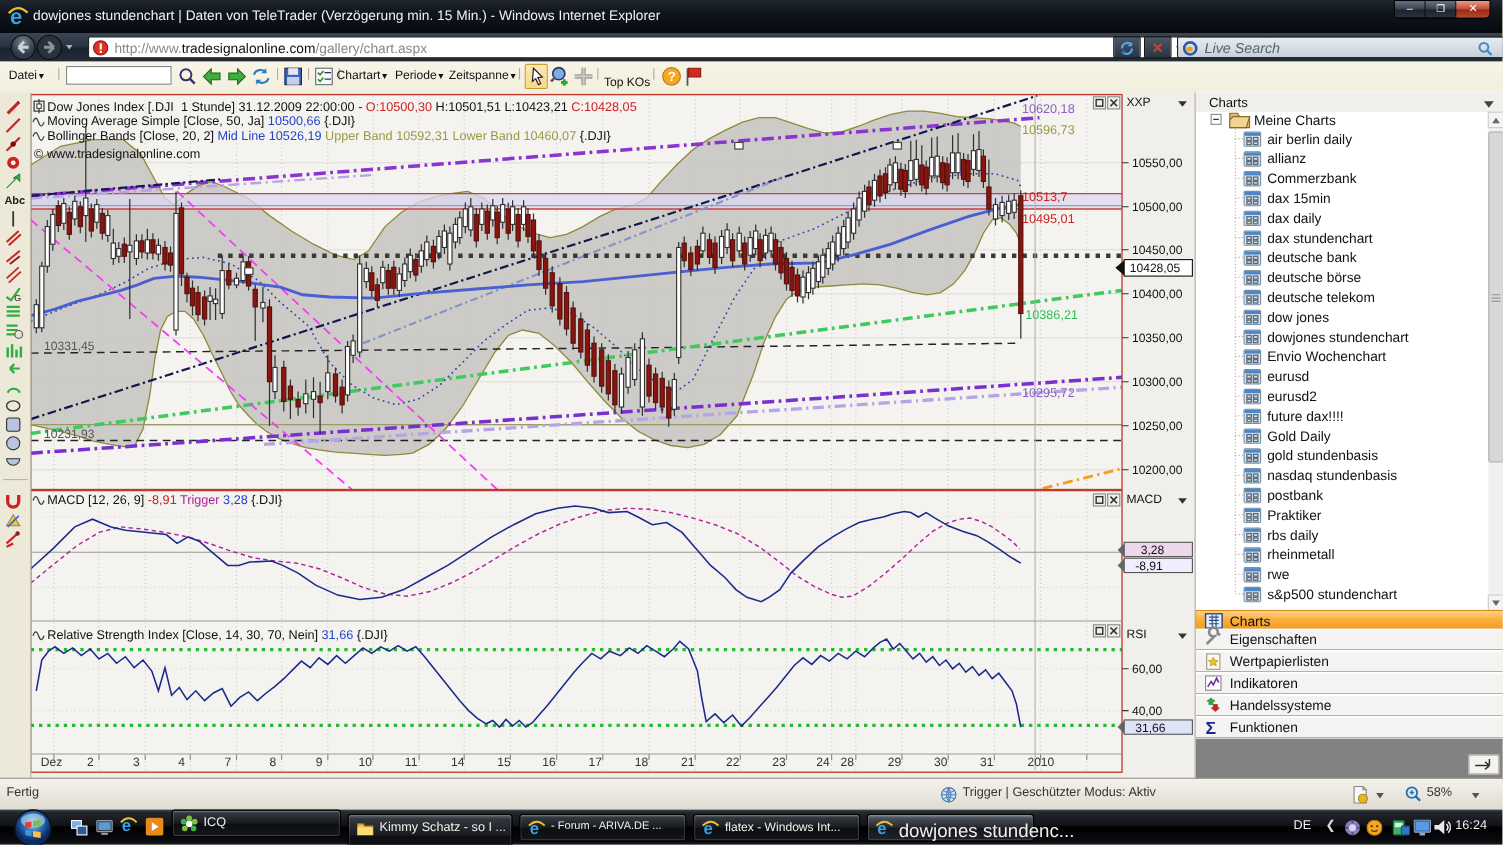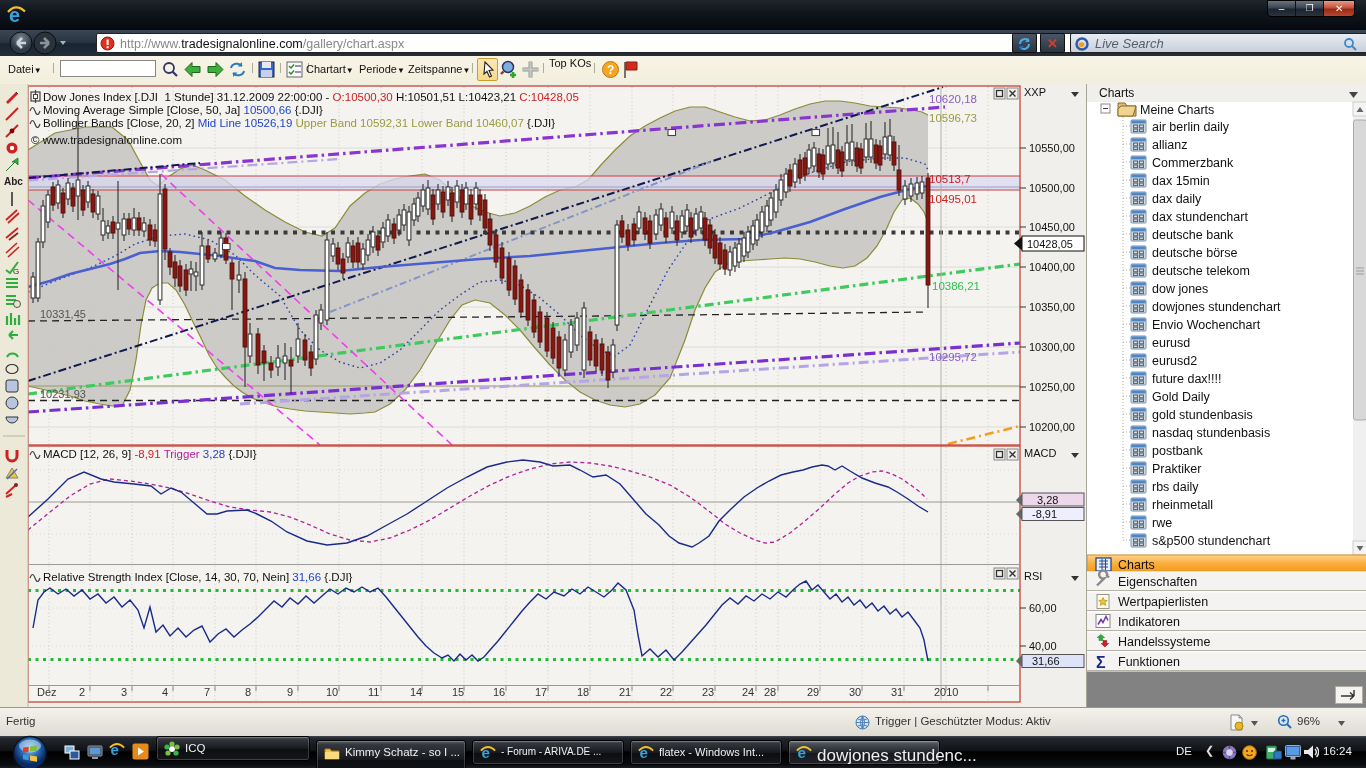--- a/index.html
+++ b/index.html
@@ -3,41 +3,42 @@
 *{margin:0;padding:0;box-sizing:border-box}
 body{font-family:"Liberation Sans",sans-serif;width:1366px;height:768px;overflow:hidden;position:relative;background:#ece9d8}
 svg text{font-family:"Liberation Sans",sans-serif}
 </style></head>
 <body>
 <div style="position:absolute;left:0;top:0;width:1366px;height:30px;background:linear-gradient(#20262e,#10151c 40%,#060a10)">
 <svg style="position:absolute;left:6px;top:5px" width="20" height="20" viewBox="0 0 20 20">
       <text x="3" y="17" font-size="20" font-weight="bold" fill="#35a3e0" font-family="Liberation Sans">e</text>
       <path d="M2,7 q8,-9 17,-0.5" fill="none" stroke="#f0c030" stroke-width="2.2"></path>
     </svg>
+<span style="position:absolute;left:30px;top:7px;color:#f0f2f5;font-size:12.5px">dowjones stundenchart | Daten von TeleTrader (Verzögerung min. 15 Min.) - Windows Internet Explorer</span>
 <div style="position:absolute;left:1267px;top:0px;width:88px;height:17px;border:1px solid #000;border-radius:0 0 4px 4px;background:linear-gradient(#6a7482,#3a434f 45%,#1c242e 55%,#2a333e);display:flex">
 <div style="flex:1;color:#fff;text-align:center;font-size:10px;line-height:15px;border-right:1px solid #111">–</div>
 <div style="flex:1;color:#fff;text-align:center;font-size:9px;line-height:15px;border-right:1px solid #111">❐</div>
 <div style="flex:1.1;color:#fff;text-align:center;font-size:10px;line-height:15px;background:linear-gradient(#e89a8a,#c4533a 45%,#9a2a16 55%,#b8472e);border-radius:0 0 4px 0">✕</div>
 </div>
   </div>
 <div style="position:absolute;left:0;top:30px;width:1366px;height:26px;background:linear-gradient(#3a4654,#2a3542 45%,#1a2430 55%,#232e3a)">
 <svg style="position:absolute;left:4px;top:1px" width="62" height="24" viewBox="0 0 62 24">
 <circle cx="17" cy="12" r="11" fill="url(#bg1)" stroke="#0a0e14" stroke-width="1"></circle>
 <circle cx="41" cy="12" r="11" fill="#2a323c" stroke="#0a0e14" stroke-width="1"></circle>
 <defs>
         <radialGradient id="bg1" cx="0.5" cy="0.3">
           <stop offset="0" stop-color="#7a8694"></stop>
           <stop offset="1" stop-color="#303a46"></stop>
         </radialGradient>
       </defs>
 <path d="M22,12 L13,12 m0,0 l5,-5 m-5,5 l5,5" stroke="#cdd4dc" stroke-width="2.6" fill="none"></path>
 <path d="M36,12 L45,12 m0,0 l-5,-5 m5,5 l-5,5" stroke="#8a929c" stroke-width="2.6" fill="none"></path>
 <path d="M56,10 l6,0 l-3,4 z" fill="#aab2bc"></path>
 </svg>
-<div style="position:absolute;left:96px;top:3px;width:1002px;height:20px;background:#fff;border:1px solid #222;border-radius:2px">
+<div style="position:absolute;left:80px;top:3px;width:1002px;height:20px;background:#fff;border:1px solid #222;border-radius:2px">
 <svg style="position:absolute;left:3px;top:2px" width="15" height="15" viewBox="0 0 15 15">
         <circle cx="7.5" cy="7.5" r="6.5" fill="#e03020" stroke="#901810"></circle>
         <rect x="6.6" y="3.5" width="2" height="5.5" fill="#fff"></rect>
         <rect x="6.6" y="10.2" width="2" height="2" fill="#fff"></rect>
       </svg>
 <span style="position:absolute;left:23px;top:3px;font-size:12.5px;color:#888">http://www.<span style="color:#111">tradesignalonline.com</span>/gallery/chart.aspx</span>
 <svg style="position:absolute;right:3px;top:7px" width="10" height="8" viewBox="0 0 10 8">
         <path d="M1,1 l8,0 l-4,5 z" fill="#555"></path>
       </svg>
 </div>
@@ -110,21 +111,21 @@
 <svg style="position:absolute;left:500px;top:4px" width="19" height="19" viewBox="0 0 19 19">
       <circle cx="8" cy="7" r="5.5" fill="#7ab0e0" stroke="#336" stroke-width="1.5"></circle>
       <line x1="3.5" y1="11.5" x2="1" y2="14" stroke="#993322" stroke-width="2.4"></line>
       <path d="M13,12 v6 M10,15 h6" stroke="#2aa82a" stroke-width="2.6"></path>
     </svg>
 <svg style="position:absolute;left:521px;top:4px" width="19" height="19" viewBox="0 0 19 19">
       <path d="M9.5,1.5 v16 M1.5,9.5 h16" stroke="#9a9a96" stroke-width="4"></path>
       <path d="M9.5,1.5 v16 M1.5,9.5 h16" stroke="#c8c8c4" stroke-width="2"></path>
     </svg>
 <span style="position:absolute;left:542px;top:5px;color:#a8a492">|</span>
-<span style="position:absolute;left:549px;top:1px">Top KOs</span>
+<span style="position:absolute;left:549px;top:13px">Top KOs</span>
 <span style="position:absolute;left:593px;top:5px;color:#a8a492">|</span>
 <svg style="position:absolute;left:601px;top:4px" width="19" height="19" viewBox="0 0 19 19">
       <circle cx="9.5" cy="9.5" r="8" fill="#f5a623" stroke="#b87a10"></circle>
       <text x="6" y="14" font-size="12" font-weight="bold" fill="#fff">?</text>
     </svg>
 <svg style="position:absolute;left:622px;top:4px" width="17" height="19" viewBox="0 0 17 19">
       <line x1="3" y1="2" x2="3" y2="18" stroke="#555" stroke-width="1.6"></line>
       <path d="M4,2 h11 v8 h-11 z" fill="#d42a1e" stroke="#8a1a10"></path>
     </svg>
 </div>
@@ -913,21 +914,21 @@
       <circle cx="11" cy="12" r="4" fill="#e8b820" stroke="#a8881a"></circle>
     </svg>
 <svg style="position:absolute;left:1250px;top:12px" width="9" height="7" viewBox="0 0 9 7">
       <path d="M1,1 l7,0 l-3.5,5 z" fill="#555"></path>
     </svg>
 <svg style="position:absolute;left:1277px;top:6px" width="16" height="16" viewBox="0 0 16 16">
       <circle cx="6.5" cy="6.5" r="4.8" fill="#d8eaf8" stroke="#2a6ab0" stroke-width="1.6"></circle>
       <line x1="10" y1="10" x2="14" y2="14" stroke="#2a6ab0" stroke-width="2"></line>
       <path d="M6.5,4.5 v4 M4.5,6.5 h4" stroke="#2a6ab0" stroke-width="1.3"></path>
     </svg>
-<span style="position:absolute;left:1297px;top:7px">96%</span>
+<span style="position:absolute;left:1297px;top:7px">58%</span>
 <svg style="position:absolute;left:1337px;top:12px" width="9" height="7" viewBox="0 0 9 7">
       <path d="M1,1 l7,0 l-3.5,5 z" fill="#555"></path>
     </svg>
 </div>
 <div style="position:absolute;left:0;top:736px;width:1366px;height:32px;background:linear-gradient(#42464e 0%,#23262c 8%,#101216 45%,#000 50%,#0a0c10 90%,#1a1d22)">
 <svg style="position:absolute;left:11px;top:-2px" width="38" height="38" viewBox="0 0 38 38">
 <defs>
         <radialGradient id="orb" cx="0.5" cy="0.35">
           <stop offset="0" stop-color="#9ac8e8"></stop>
           <stop offset="0.55" stop-color="#2a6ab8"></stop>

